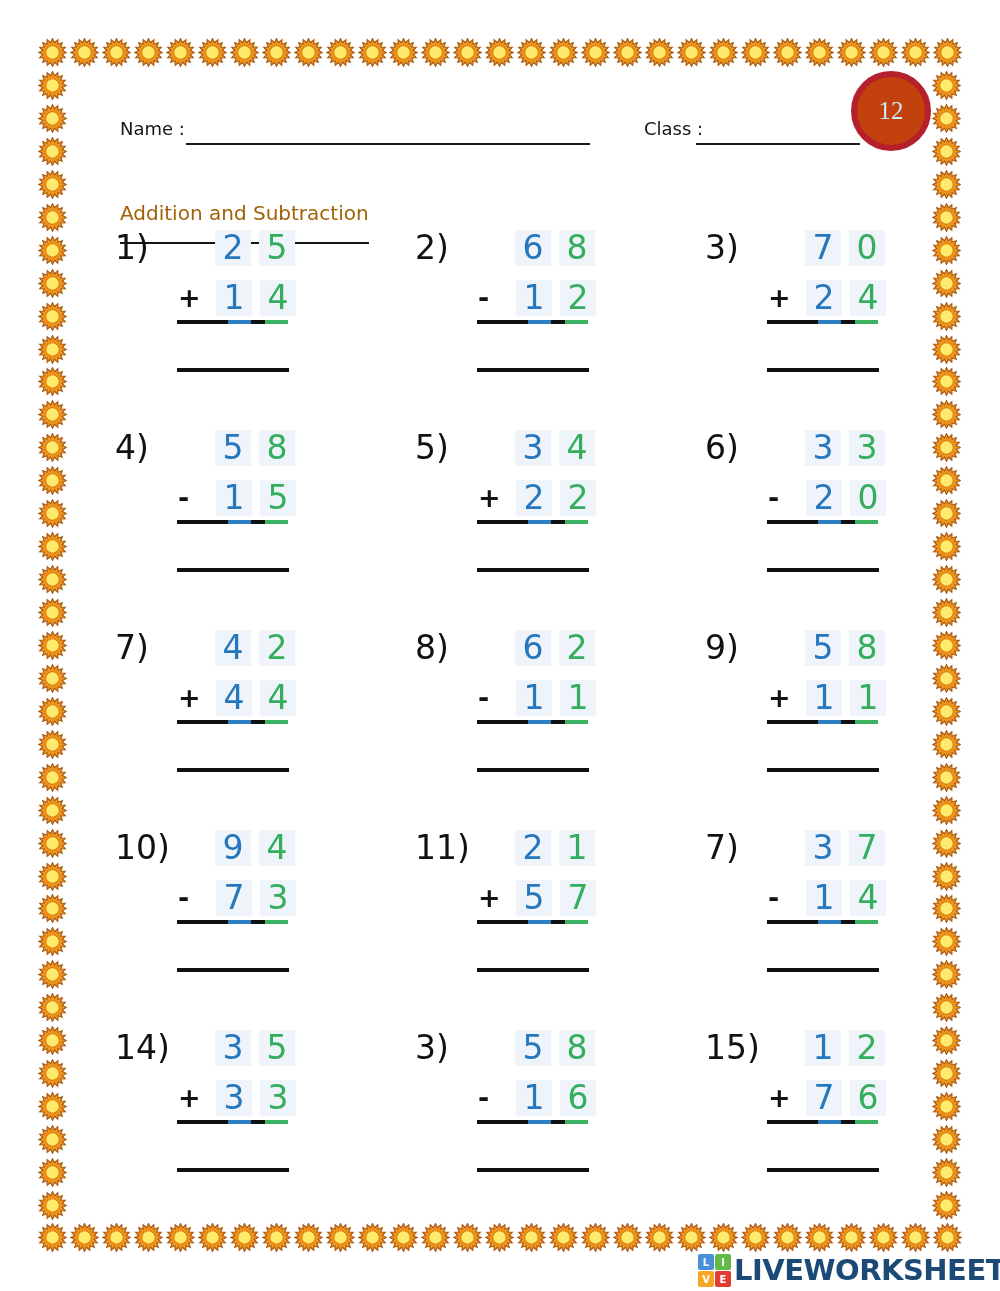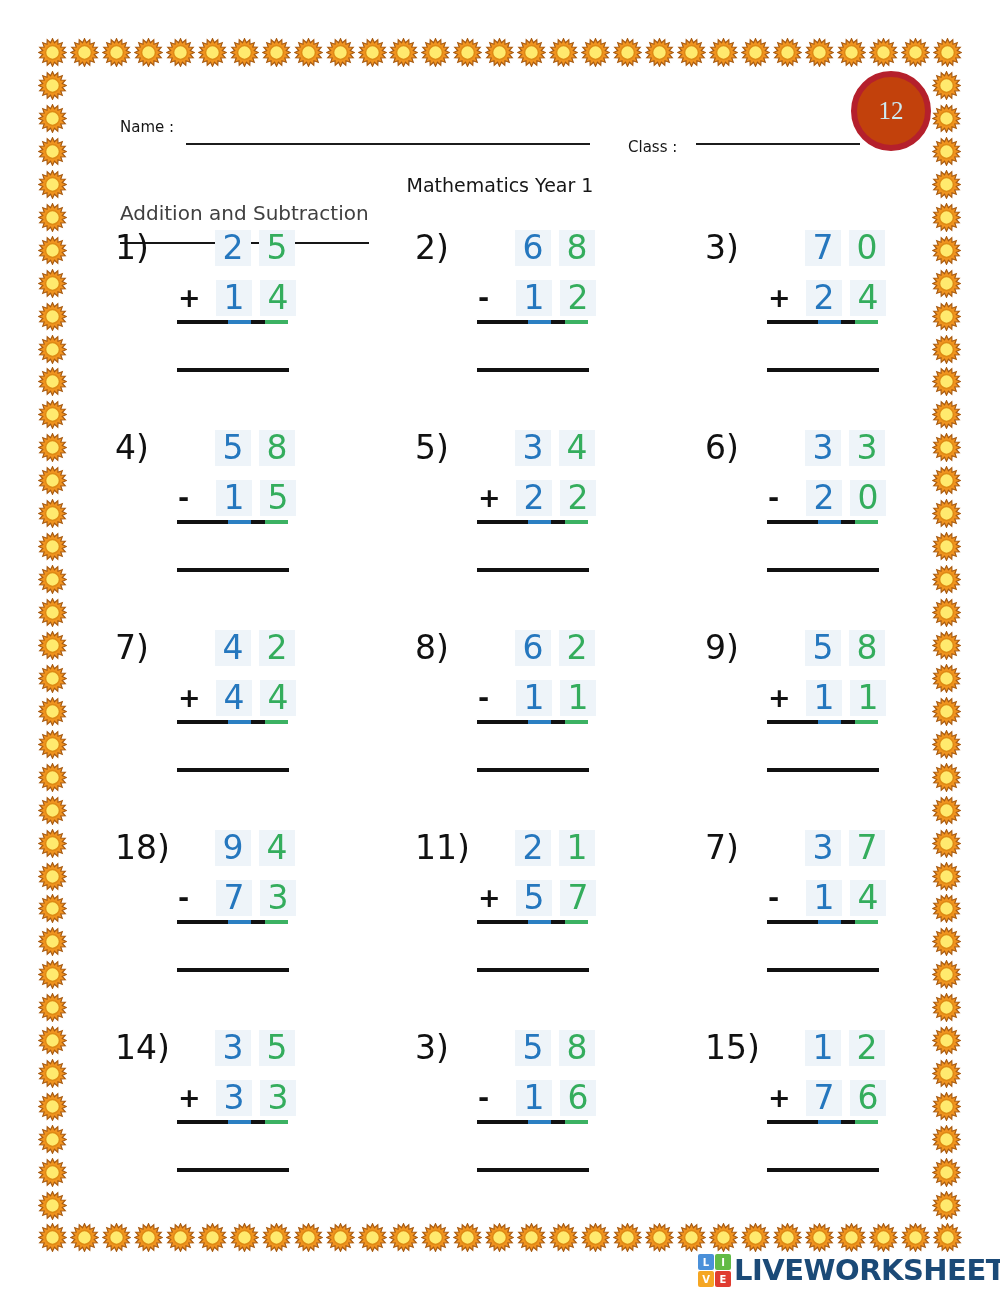--- a/index.html
+++ b/index.html
@@ -10,33 +10,33 @@
   .sun-frame{position:absolute;left:38px;top:38px;right:38px;bottom:38px;pointer-events:none;}
   .sun-row{position:absolute;left:0;right:0;height:30px;display:flex;justify-content:space-between;}
   .sun-row.top{top:0;}
   .sun-row.bottom{bottom:0;}
   .sun-col{position:absolute;top:33px;bottom:33px;width:30px;display:flex;flex-direction:column;justify-content:space-between;}
   .sun-col.left{left:0;}
   .sun-col.right{right:0;}
   .sun-frame svg{display:block;}
 
   
-  .hdr-label{position:absolute;font-size:15px;color:#161616;}
+  .hdr-label{position:absolute;font-size:18px;color:#161616;}
   .name-label{left:120px;top:118px;}
-  .class-label{left:628px;top:118px;margin-top:20px;}
+  .class-label{left:644px;top:118px;}
   .write-line{position:absolute;border-bottom:2px solid #1c1c1c;height:24px;}
   .name-line{left:186px;top:119px;width:404px;}
   .class-line{left:696px;top:119px;width:164px;}
 
   .badge{position:absolute;left:851px;top:71px;width:68px;height:68px;border-radius:50%;
          background:#c2410c;border:6px solid #B5202C;display:flex;align-items:center;justify-content:center;
          font-family:"Liberation Serif","DejaVu Serif",serif;font-size:25px;color:#CDE9F2;}
 
   .title{position:absolute;left:0;right:0;top:174px;text-align:center;font-size:19px;color:#161616;}
-  .subtitle{position:absolute;left:120px;top:201px;font-size:20px;color:#404040;
+  .subtitle{position:absolute;left:120px;top:201px;font-size:20px;color:#a16207;
             border-bottom:2px solid #161616;padding-bottom:17px;}
 
   
   .grid{position:absolute;left:115px;top:230px;display:grid;
         grid-template-columns:300px 290px 185px;grid-auto-rows:200px;}
   .problem{position:relative;width:182px;}
   .p-top{display:flex;align-items:flex-start;height:38px;}
   .p-label{width:62px;font-size:33px;line-height:1.1;color:#111;}
   .p-digits{display:flex;gap:8px;margin-left:38px;}
   .p-bottom{display:flex;align-items:flex-start;height:38px;margin-top:12px;}
@@ -585,21 +585,20 @@
         </svg>
       </div>
   </div>
 
   <span class="hdr-label name-label">Name :</span>
   <div class="write-line name-line"></div>
   <span class="hdr-label class-label">Class :</span>
   <div class="write-line class-line"></div>
   <div class="badge">12</div>
 
-  <div class="title">Mathematics Year 1</div>
   <div class="subtitle">Addition and Subtraction</div>
 
   <div class="grid" id="grid">
   <div class="problem">
     <div class="p-row p-top">
       <span class="p-label">1)</span>
       <span class="p-digits">
         <span class="d tens">2</span>
         <span class="d ones">5</span>
       </span>
@@ -789,21 +788,21 @@
     </div>
     <div class="rule">
       <span class="seg seg-blue"></span>
       <span class="seg seg-green"></span>
     </div>
     <div class="answer-line"></div>
   </div>
 
   <div class="problem">
     <div class="p-row p-top">
-      <span class="p-label">18)</span>
+      <span class="p-label">10)</span>
       <span class="p-digits">
         <span class="d tens">9</span>
         <span class="d ones">4</span>
       </span>
     </div>
     <div class="p-row p-bottom">
       <span class="p-op">-</span>
       <span class="p-digits">
         <span class="d tens">7</span>
         <span class="d ones">3</span>

